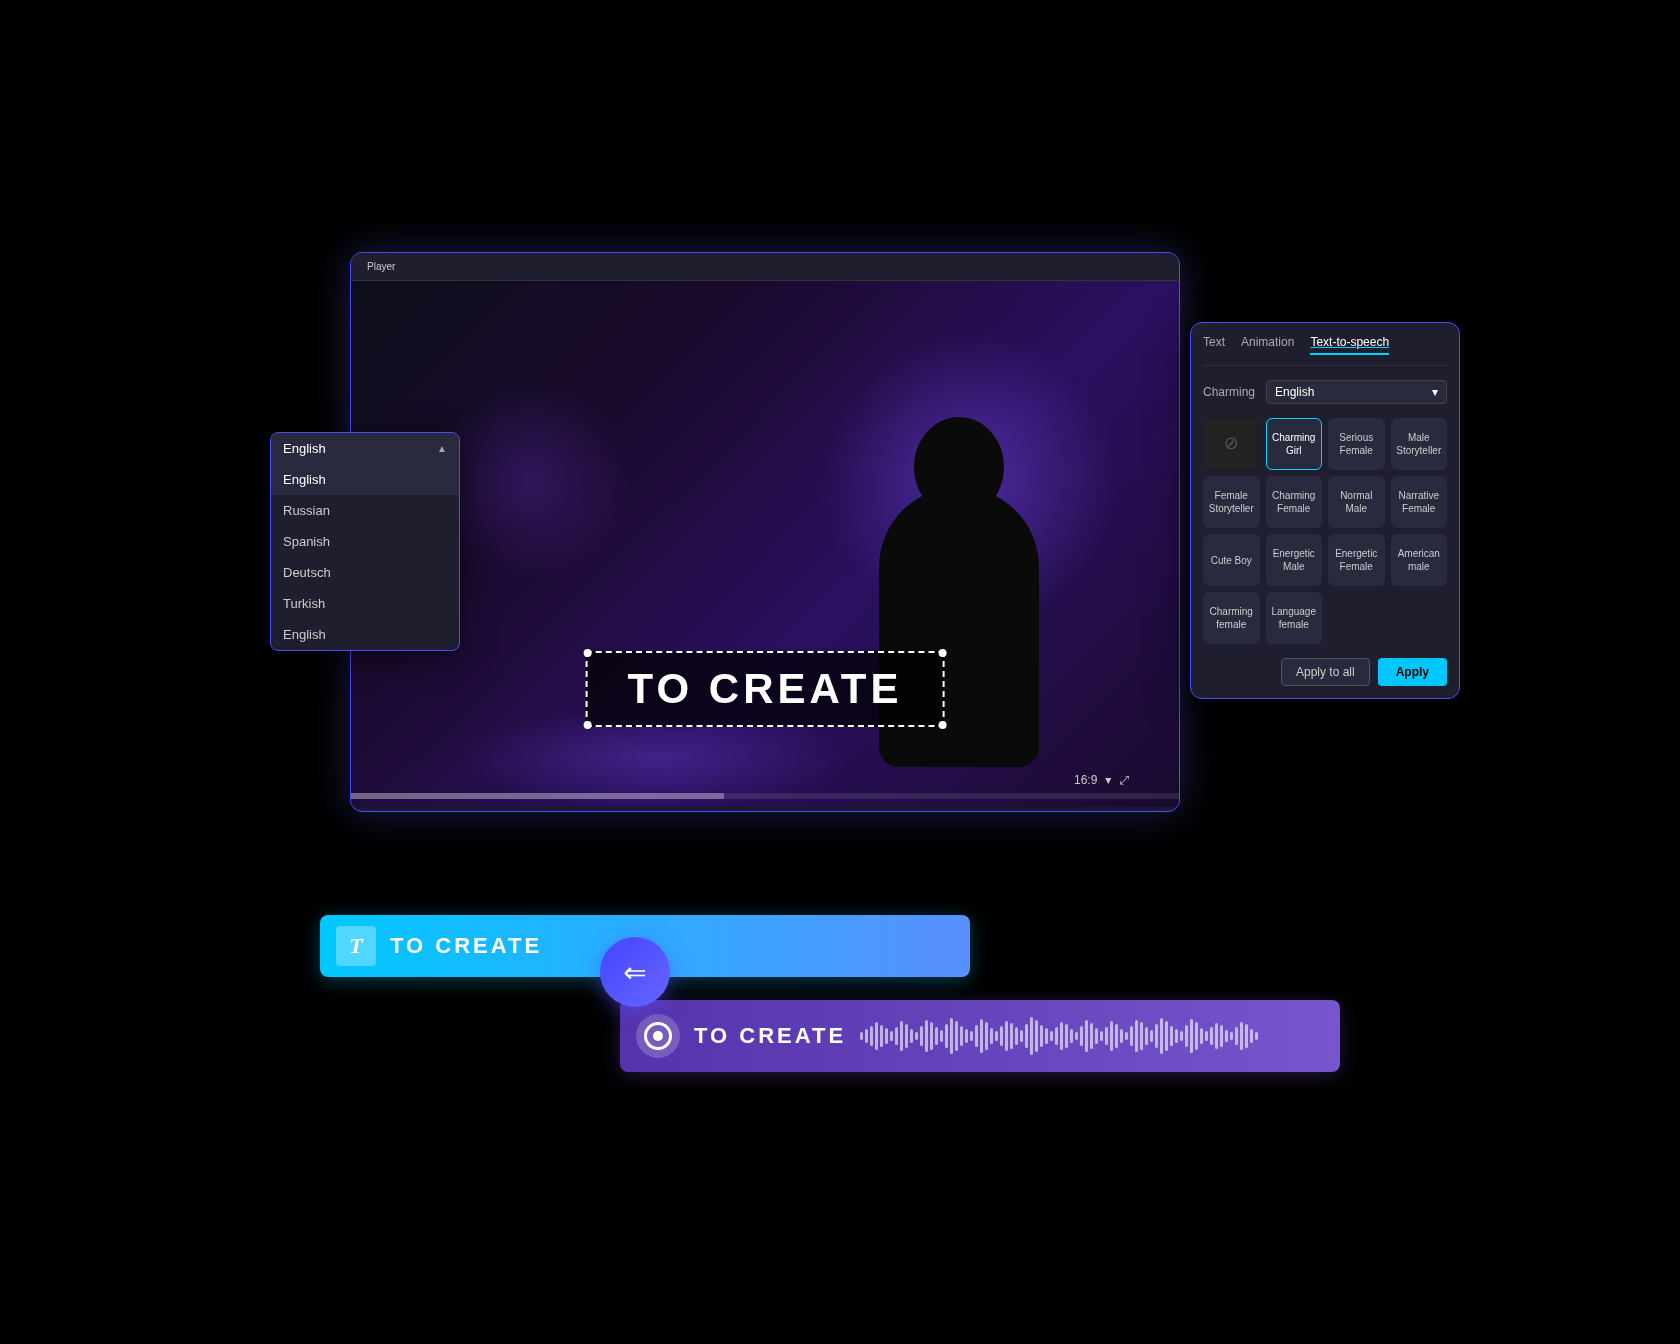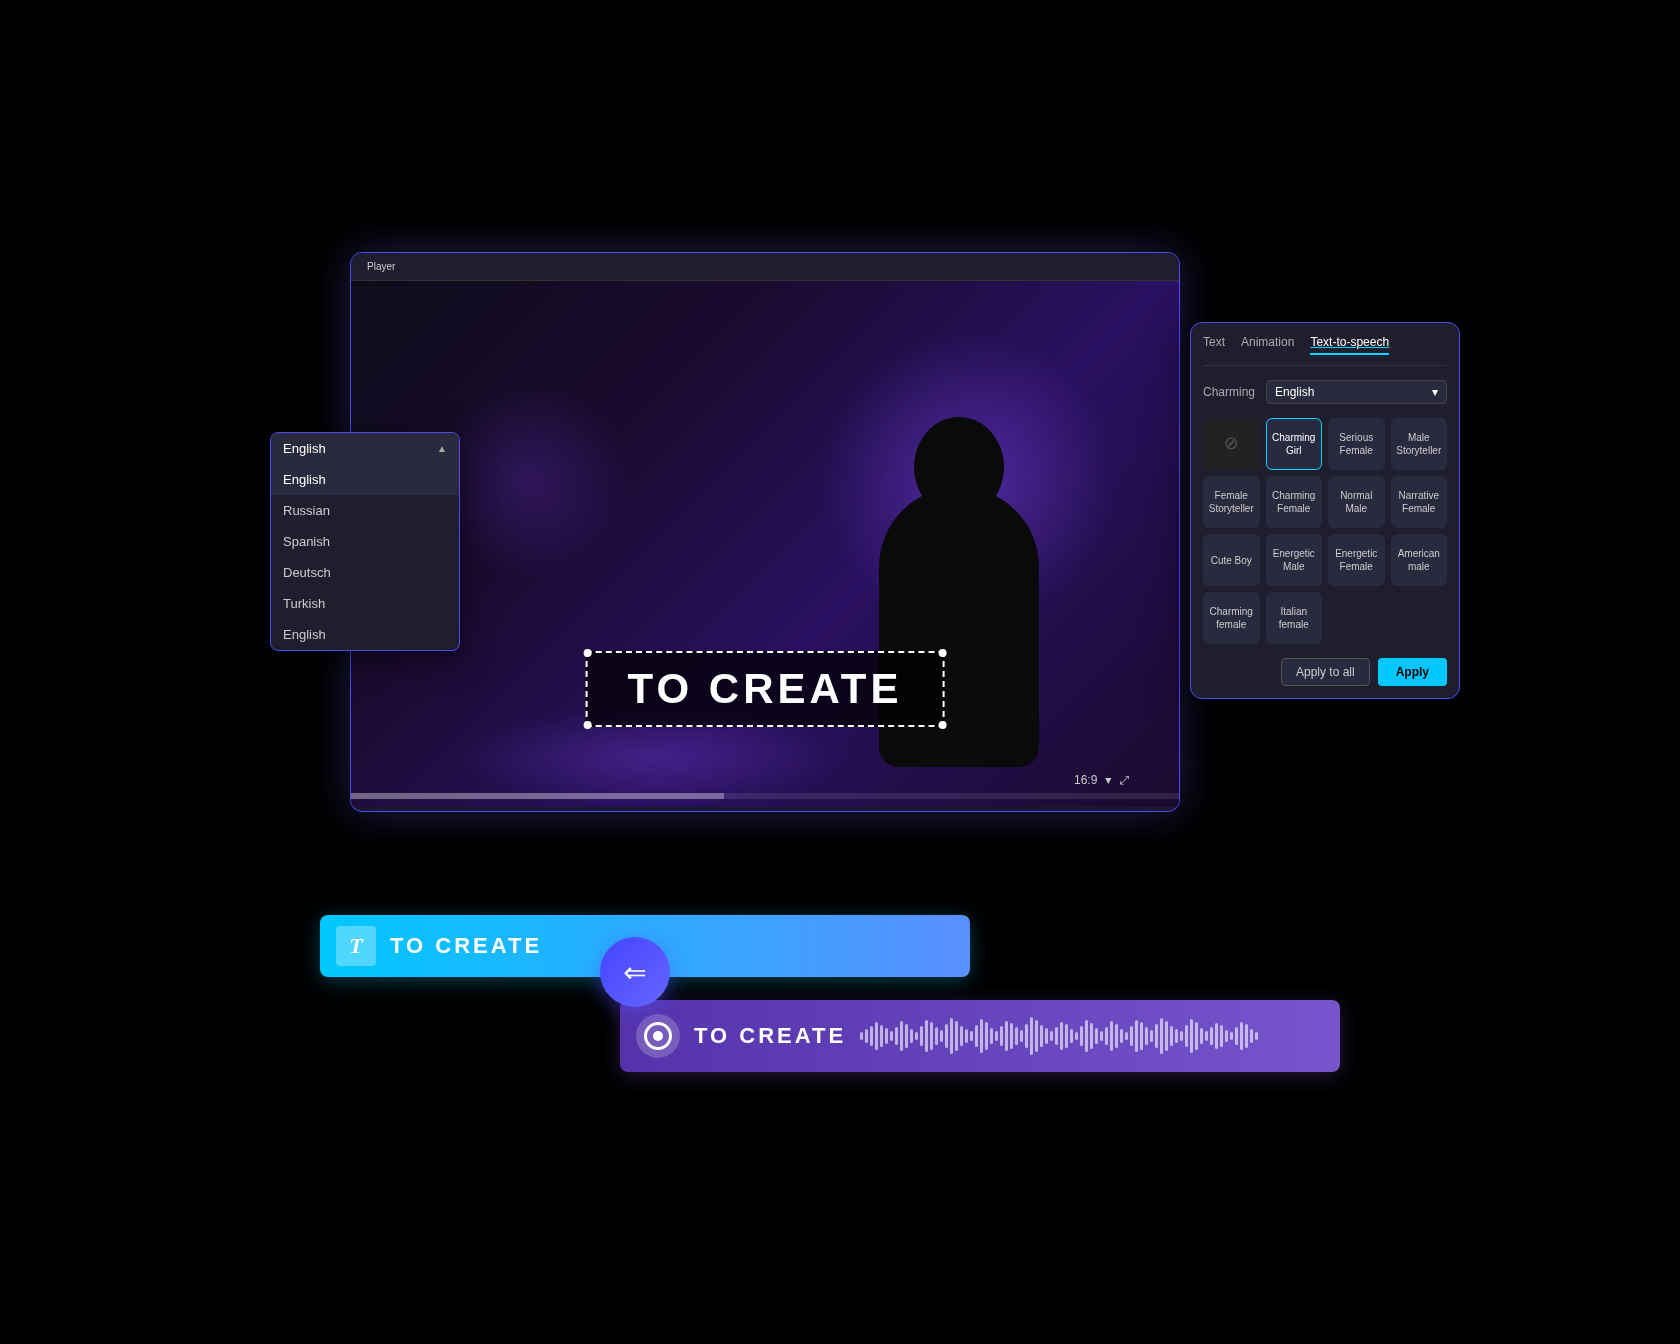--- a/index.html
+++ b/index.html
@@ -586,21 +586,21 @@
         <span>Energetic Female</span>
       </div>
       <div class="voice-card">
         <span>American male</span>
       </div>
 
       <div class="voice-card">
         <span>Charming female</span>
       </div>
       <div class="voice-card">
-        <span>Italian female</span>
+        <span>Language female</span>
       </div>
       <div style="background:transparent;border:none;"></div>
       <div style="background:transparent;border:none;"></div>
     </div>
 
     <div class="tts-actions">
       <button class="btn-apply-all">Apply to all</button>
       <button class="btn-apply">Apply</button>
     </div>
   </div>

